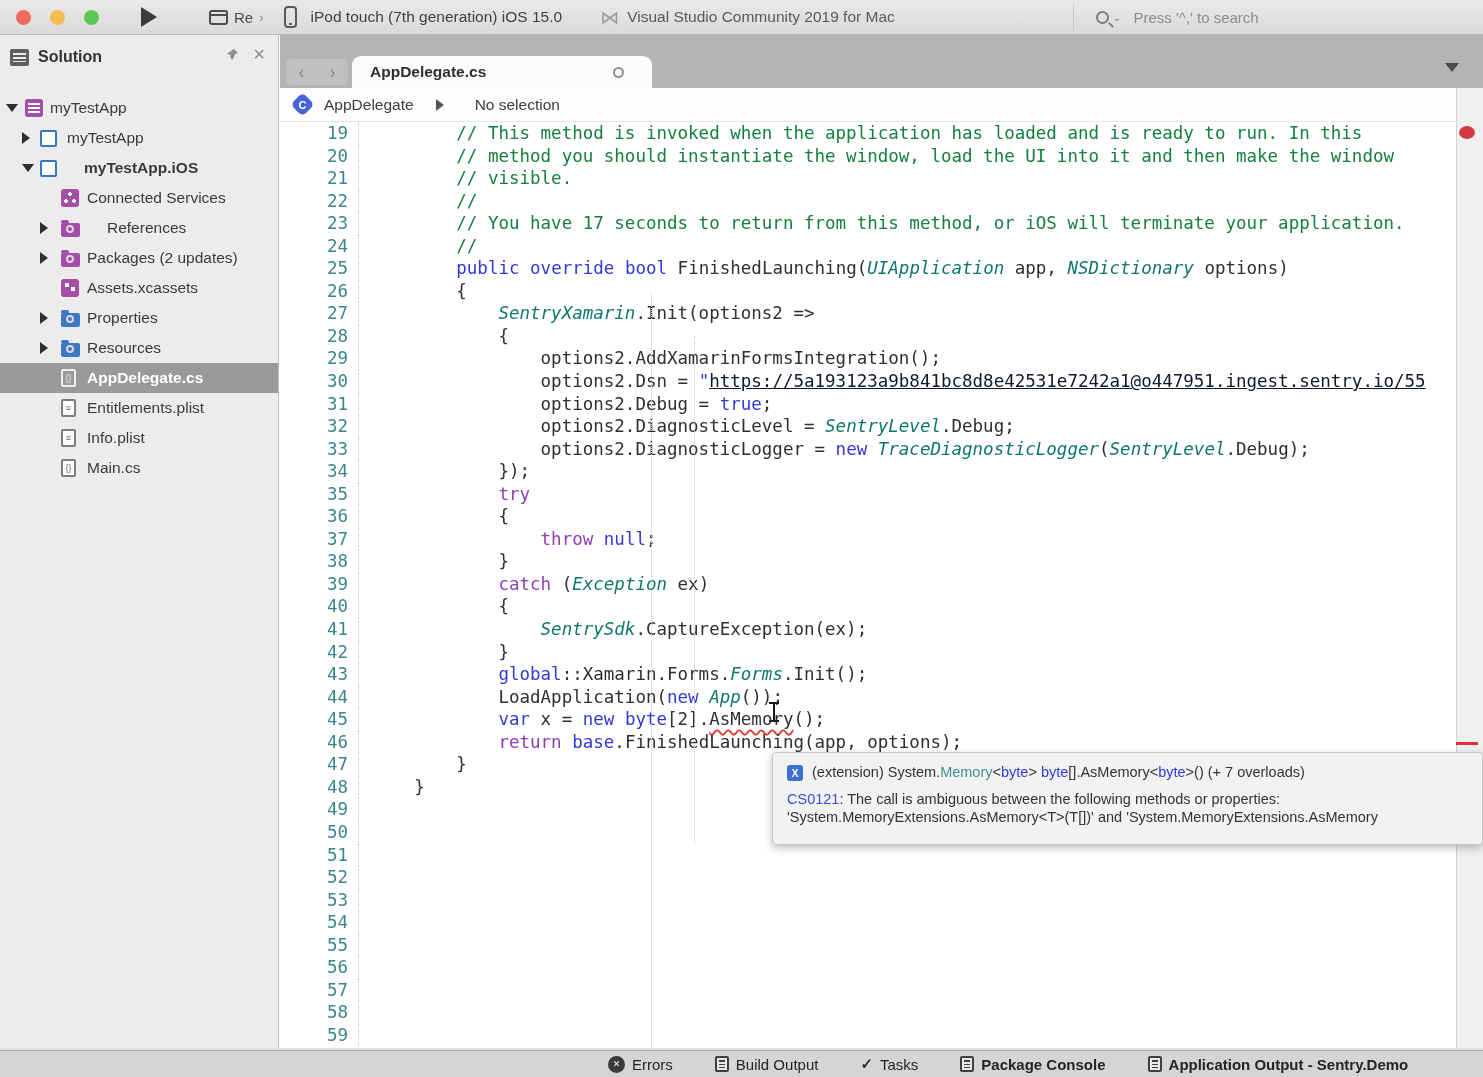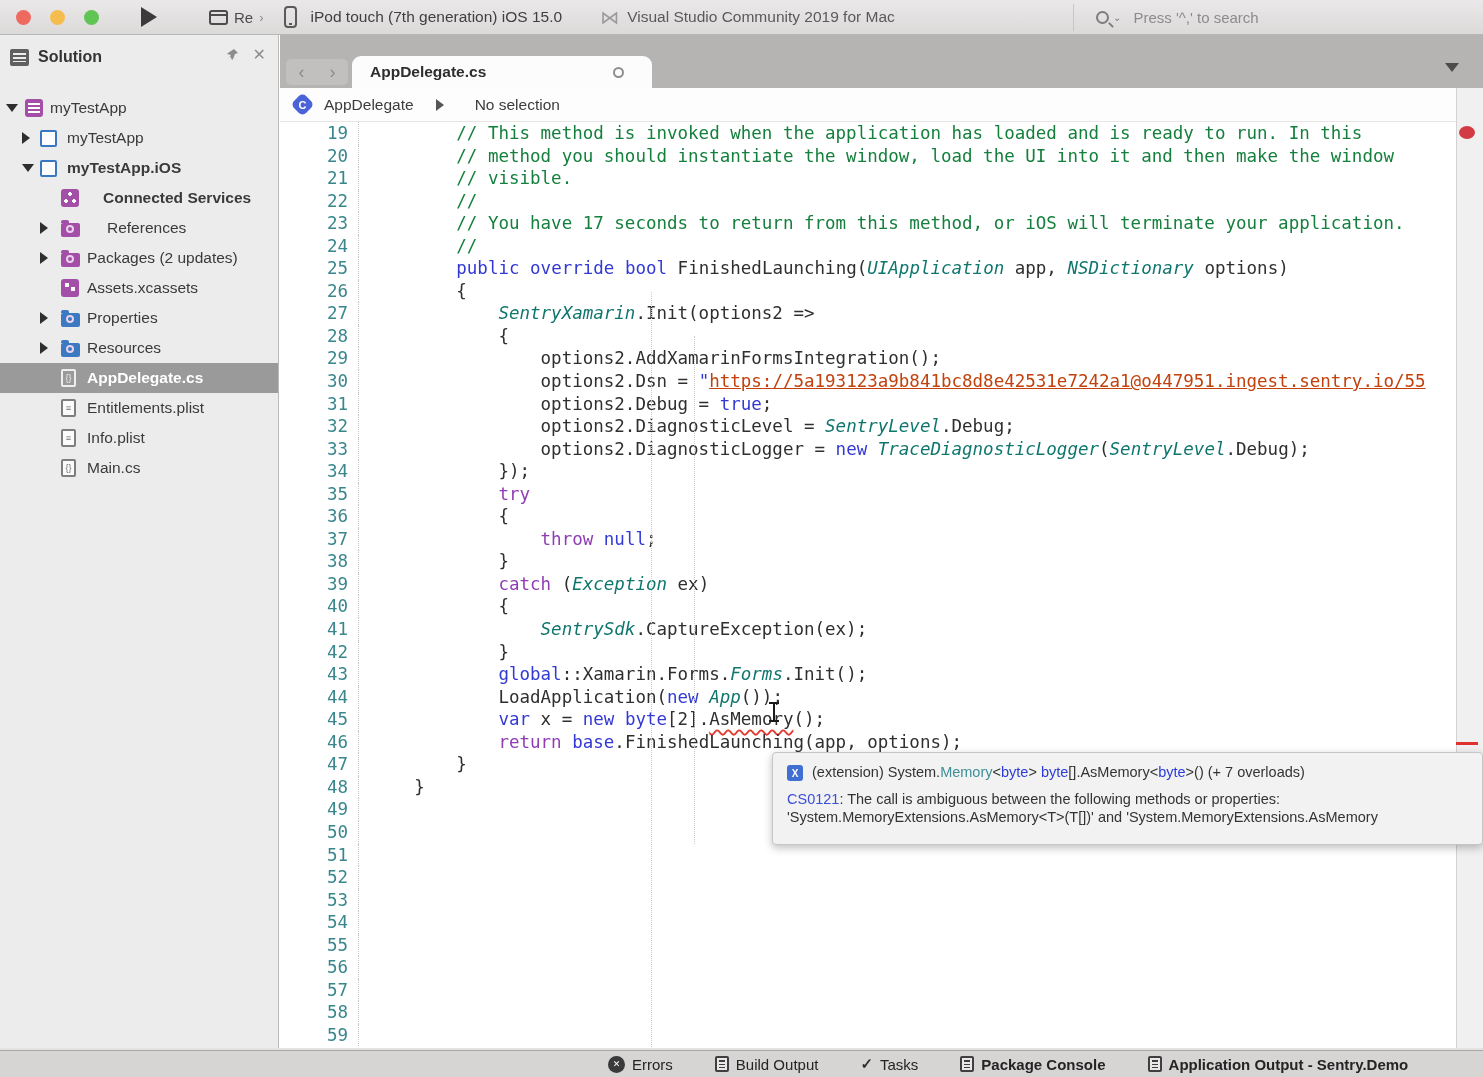--- a/index.html
+++ b/index.html
@@ -95,21 +95,21 @@
                border-left:8px solid #555; margin:0 18px 0 22px; }
 
   
   .editor { position:absolute; left:280px; top:122px; width:1176px; height:926px; background:#fff; overflow:hidden; }
   .line { display:flex; height:22.56px; line-height:22.56px;
           font-family:"DejaVu Sans Mono", monospace; font-size:17.5px; }
   .ln { flex:0 0 78px; text-align:right; padding-right:10px; color:#39868d; }
   .cd { white-space:pre; border-left:1px dotted #c6c6c6; padding-left:13px; color:#2f2f2f; }
   .tok-c{color:#15803d;} .tok-k{color:#3239d5;} .tok-ctrl{color:#8f3db4;}
   .tok-t{color:#0f766e;font-style:italic;} .tok-p{color:#2f2f2f;}
-  .tok-s{color:#2b3bdc;} .tok-u{color:#c2410c; text-decoration:underline;}
+  .tok-s{color:#2b3bdc;} .tok-u{color:#0f172a; text-decoration:underline;}
   .tok-sq{color:#2f2f2f; text-decoration:underline wavy #e23b30 1.5px; text-underline-offset:4px;}
   .guide { position:absolute; border-left:1px dotted #c9c9c9; width:0; }
 
   
   .indicator-strip { position:absolute; left:1456px; top:88px; width:27px; height:960px;
                      background:#f1f0f0; border-left:1px solid #d3d1d1; }
   .err-dot { position:absolute; left:1459px; top:126px; width:16px; height:13px; border-radius:50%; background:#d23a44; }
   .err-line { position:absolute; left:1456px; top:742px; width:22px; height:3px; background:#e0302f; }
 
   
@@ -191,25 +191,25 @@
           <span class="tlabel" style="left: 50px;">myTestApp</span>
         </div>
         <div class="trow">
           <div class="arr right" style="left: 22px;"></div>
           <div class="ticon i-project" style="left: 40px;"></div>
           <span class="tlabel" style="left: 67px;">myTestApp</span>
         </div>
         <div class="trow">
           <div class="arr down" style="left: 22px;"></div>
           <div class="ticon i-project" style="left: 40px;"></div>
-          <span class="tlabel b" style="left: 67px;">myTestApp.iOS</span>
+          <span class="tlabel b" style="left: 84px;">myTestApp.iOS</span>
         </div>
         <div class="trow">
           <div class="ticon i-conn" style="left: 61px;"></div>
-          <span class="tlabel" style="left: 103px; font-weight: bold;">Connected Services</span>
+          <span class="tlabel" style="left: 87px;">Connected Services</span>
         </div>
         <div class="trow">
           <div class="arr right" style="left: 40px;"></div>
           <div class="ticon i-folder f-purple" style="left: 61px;">
             <div class="glyph"></div>
           </div>
           <span class="tlabel" style="left: 87px; margin-left: 20px;">References</span>
         </div>
         <div class="trow">
           <div class="arr right" style="left: 40px;"></div>

